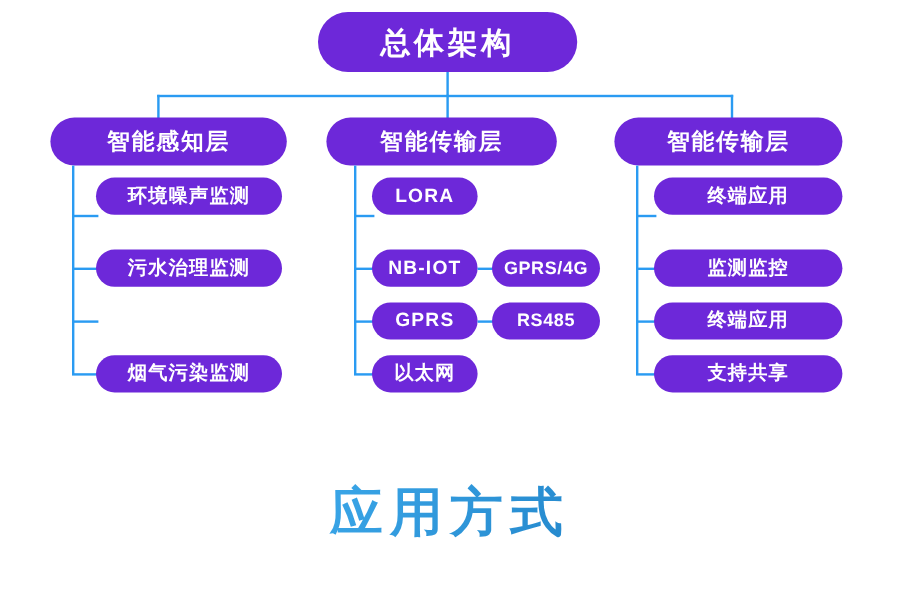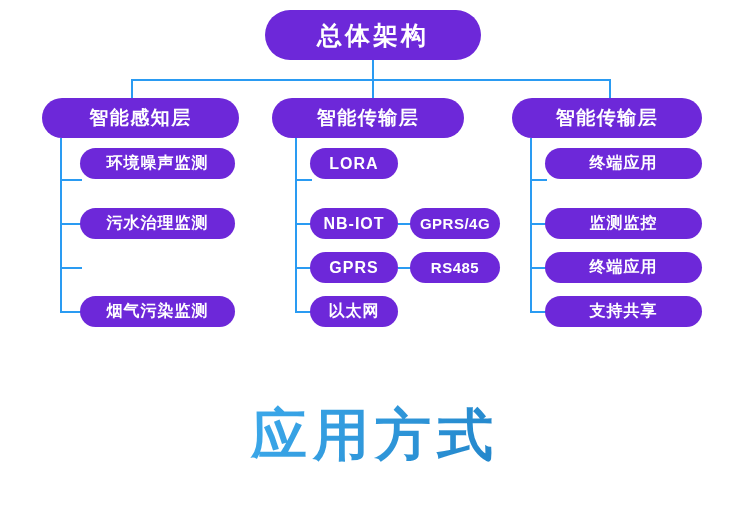--- a/index.html
+++ b/index.html
@@ -94,21 +94,21 @@
   .r2 { top: 252px; }
   .r3 { top: 296px; }
 
   
   #bottom-heading {
     position: absolute;
     left: 0;
     top: 398px;
     width: 750px;
     text-align: center;
-    font-size: 56px;
+    font-size: 44px;
     font-weight: bold;
     letter-spacing: 6px;
     background: linear-gradient(115deg, #5fc4f0 0%, #3aa6e8 35%, #1e7fc4 75%, #1a6fae 100%);
     -webkit-background-clip: text;
     background-clip: text;
     color: transparent;
     -webkit-text-fill-color: transparent;
   }
 </style>
 </head>

